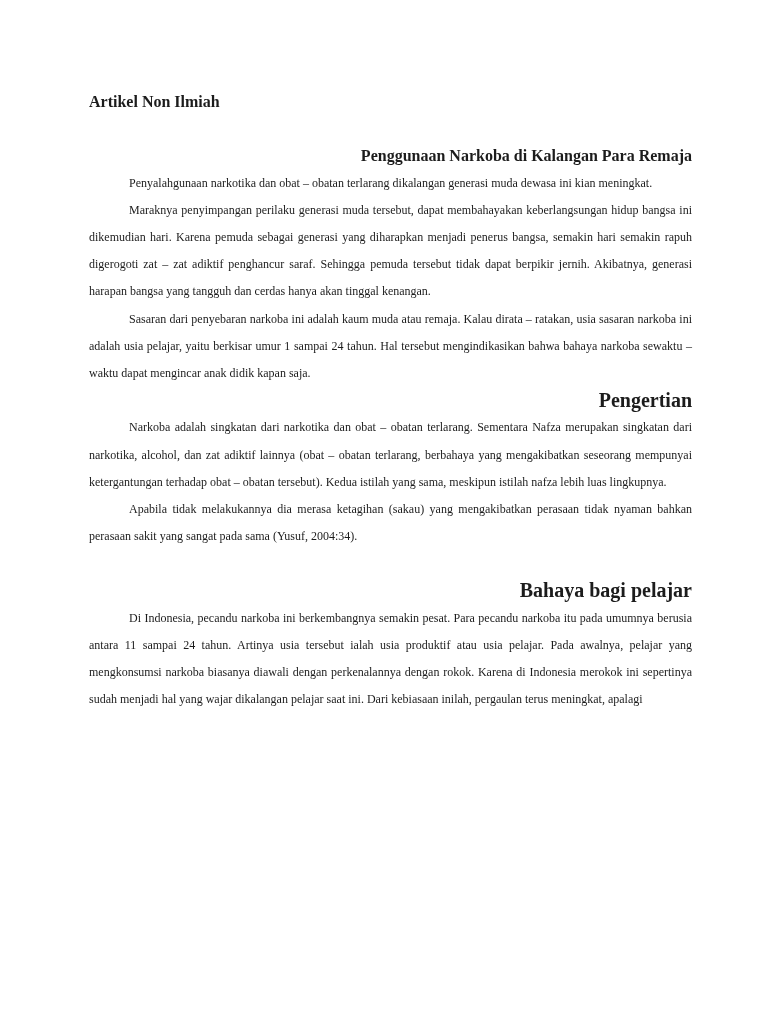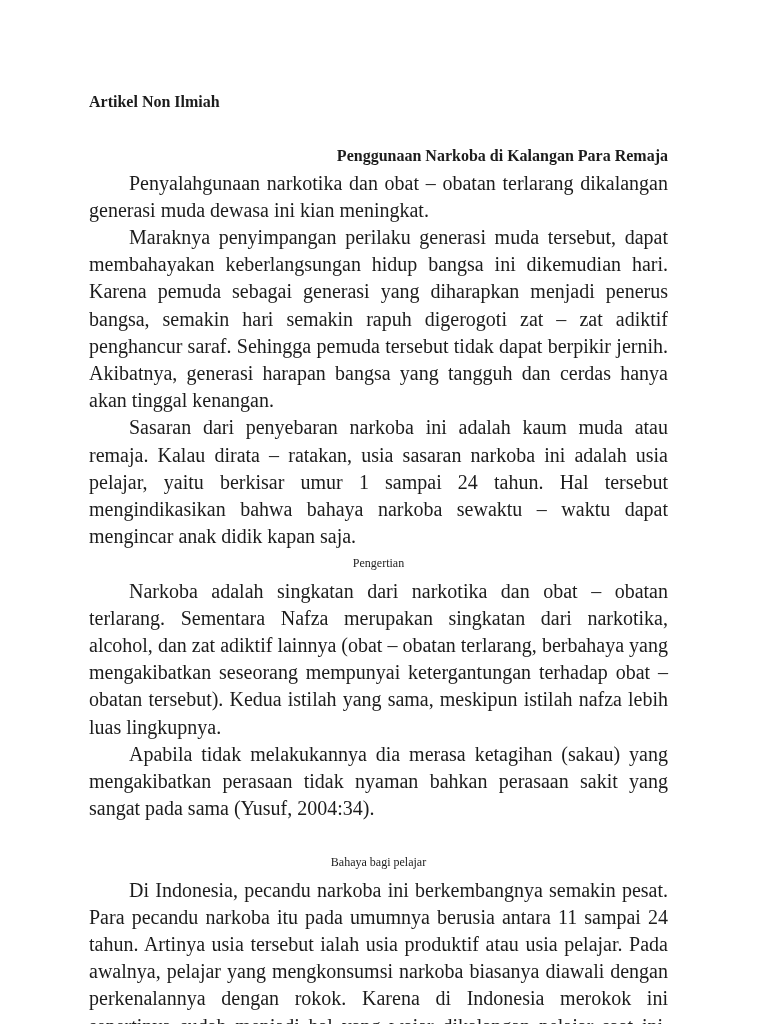--- a/index.html
+++ b/index.html
@@ -12,49 +12,49 @@
     height: 1024px;
     overflow: hidden;
     font-family: "Liberation Serif", "DejaVu Serif", serif;
     color: #1c1c1c;
   }
   .page {
     box-sizing: border-box;
     width: 768px;
     height: 1024px;
     background: #ffffff;
-    padding: 88px 100px 30px 89px;
+    padding: 88px 76px 30px 89px;
   }
   .doc-label {
     font-size: 16px;
     line-height: 27.2px;
     font-weight: 700;
     margin: 0 0 27.2px 0;
     text-align: left;
   }
   .doc-title {
     font-size: 16px;
     line-height: 27.2px;
     font-weight: 700;
     text-align: right;
     margin: 0;
   }
   .par {
-    font-size: 20px;
+    font-size: 12px;
     line-height: 27.2px;
     margin: 0;
     text-align: justify;
     text-indent: 40px;
   }
   .section-heading {
-    font-size: 12px;
+    font-size: 20px;
     line-height: 27.2px;
-    font-weight: 400;
+    font-weight: 700;
     margin: 0;
-    text-align: center;
+    text-align: right;
   }
   .gap-before {
     margin-top: 27px;
   }
 </style>
 </head>
 <body>
 
 <div class="page">
 

